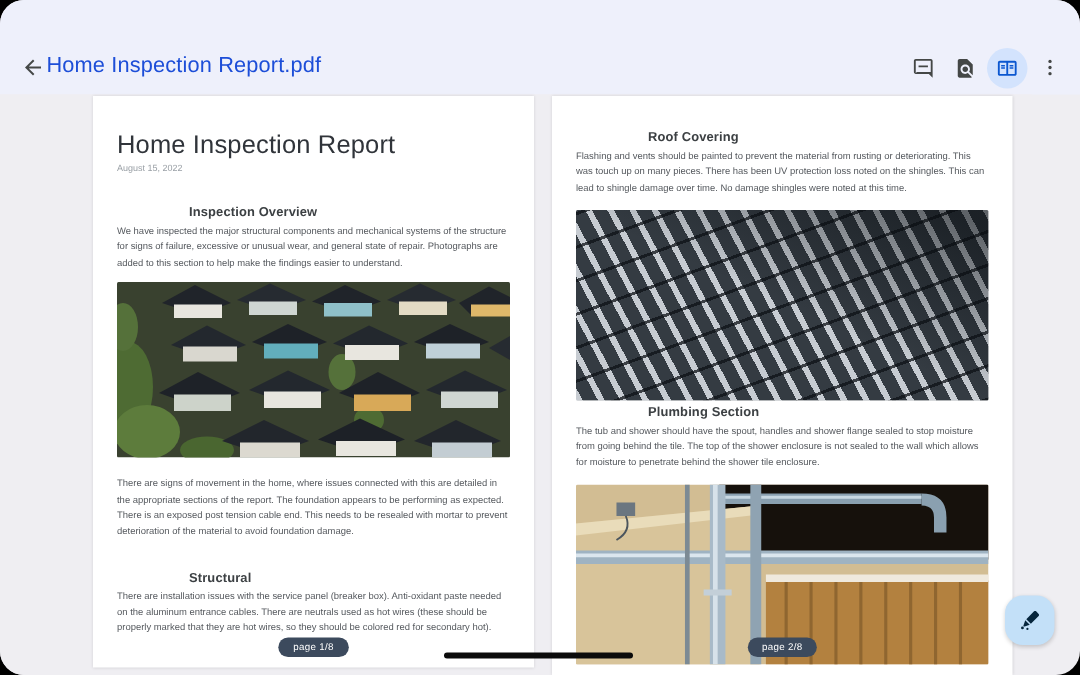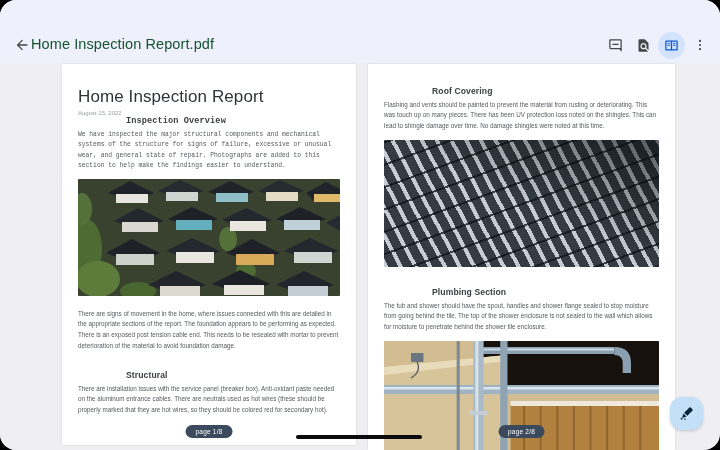--- a/index.html
+++ b/index.html
@@ -9,21 +9,21 @@
     font-family:"Liberation Sans", sans-serif;
     -webkit-font-smoothing:antialiased;
   }
   
   .topbars{position:absolute;left:0;top:0;width:720px;height:63px;background:#eef0fb;}
   .statusbar{position:absolute;left:0;top:0;width:100%;height:26px;}
   .status-time{position:absolute;left:28px;top:8px;font-size:11px;font-weight:700;color:#1b1c1e;letter-spacing:.2px;}
   .status-icons{position:absolute;right:12px;top:7px;display:flex;align-items:center;gap:4px;}
   .appbar{position:absolute;left:0;top:26px;width:100%;height:37px;}
   .back-btn{position:absolute;left:8px;top:5px;width:28px;height:28px;border-radius:50%;display:flex;align-items:center;justify-content:center;cursor:pointer;}
-  .appbar-title{position:absolute;left:31px;top:10px;font-size:14.5px;color:#14532d;letter-spacing:.1px;}
+  .appbar-title{position:absolute;left:31px;top:10px;font-size:14.5px;color:#1d4ed8;letter-spacing:.1px;}
   .appbar-actions{position:absolute;right:6px;top:4px;height:30px;display:flex;align-items:center;}
   .action-btn{width:27px;height:27px;margin-left:0px;border-radius:50%;display:flex;align-items:center;justify-content:center;cursor:pointer;position:relative;}
   .action-btn.active{background:#d3e3fd;}
   .action-btn + .action-btn{margin-left:0;}
   .appbar-actions .action-btn{margin-right:1px;}
   
   .content{position:absolute;left:0;top:63px;width:688px;height:387px;background:#efeef2;}
   .pdf-page{position:absolute;background:#fff;box-shadow:0 0 2px rgba(0,0,0,.12);overflow:hidden;}
   .page-1{left:62px;top:1px;width:294px;height:381px;}
   .page-2{left:368px;top:1px;width:307px;height:386px;}
@@ -99,21 +99,21 @@
     </div>
   </div>
 
   <div class="content">
 
     <div class="pdf-page page-1">
       <div class="page-inner">
         <h1 class="doc-title">Home Inspection Report</h1>
         <div class="doc-date">August 15, 2022</div>
 
-        <div style="margin-top:0;font-family:Liberation Mono, monospace;">
+        <div style="margin-top:20px;">
           <div class="sec-h">Inspection Overview</div>
           <div class="sec-p">We have inspected the major structural components and mechanical systems of the structure for signs of failure, excessive or unusual wear, and general state of repair. Photographs are added to this section to help make the findings easier to understand.</div>
         </div>
 
         <svg class="photo" style="margin-top:7px;height:117px;" viewBox="0 0 262 117" preserveAspectRatio="none">
           <rect width="262" height="117" fill="#39412f"></rect>
 
           <ellipse cx="8" cy="70" rx="16" ry="30" fill="#4e6b33"></ellipse>
           <ellipse cx="20" cy="100" rx="22" ry="18" fill="#5d7c3c"></ellipse>
           <ellipse cx="4" cy="30" rx="10" ry="16" fill="#55713a"></ellipse>
@@ -178,21 +178,21 @@
 
     <div class="pdf-page page-2">
       <div class="page-inner">
         <div style="margin-top:22px;">
           <div class="sec-h">Roof Covering</div>
           <div class="sec-p">Flashing and vents should be painted to prevent the material from rusting or deteriorating. This was touch up on many pieces. There has been UV protection loss noted on the shingles. This can lead to shingle damage over time. No damage shingles were noted at this time.</div>
         </div>
 
         <div class="photo roof-photo" style="margin-top:9px;"></div>
 
-        <div style="margin-top:20px;">
+        <div style="margin-top:2px;">
           <div class="sec-h">Plumbing Section</div>
           <div class="sec-p">The tub and shower should have the spout, handles and shower flange sealed to stop moisture from going behind the tile. The top of the shower enclosure is not sealed to the wall which allows for moisture to penetrate behind the shower tile enclosure.</div>
         </div>
 
         <svg class="photo" style="margin-top:9px;height:120px;" viewBox="0 0 265 120" preserveAspectRatio="none">
           <rect width="265" height="120" fill="#d2bd93"></rect>
 
           <rect x="92" y="0" width="173" height="50" fill="#16110c"></rect>
 
           <polygon points="0,26 118,14 118,120 0,120" fill="#d8c49a"></polygon>

